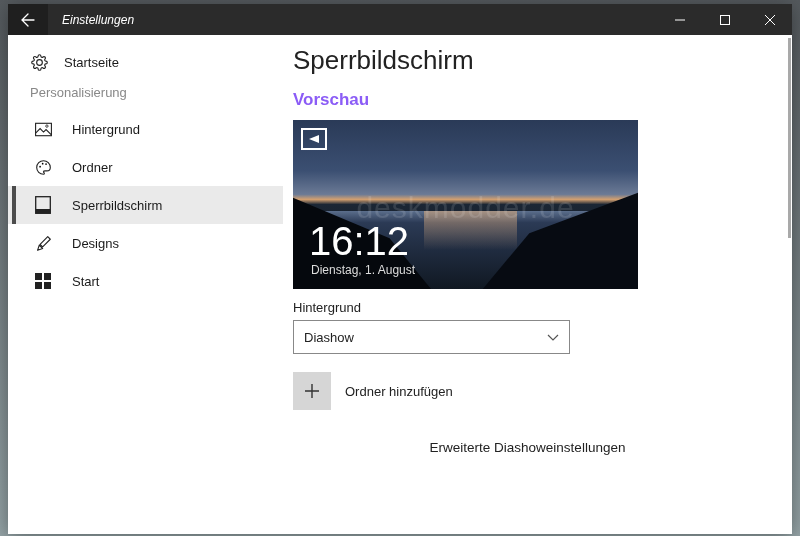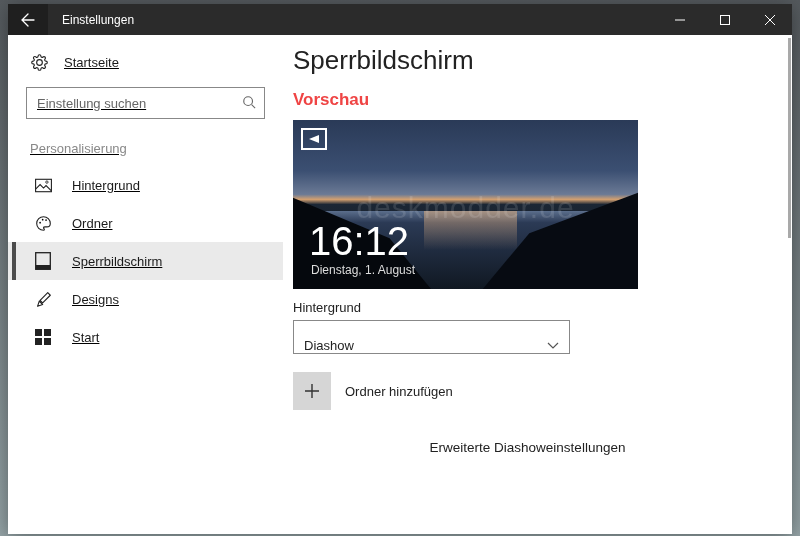--- a/index.html
+++ b/index.html
@@ -33,38 +33,38 @@
     align-items:center;
     justify-content:center;
     background:#1f1f1f;
   }
   .title {
     flex: 0 0 auto;
     padding-left: 14px;
     display:flex;
     align-items:center;
     font-size: 12px;
+    font-style: italic;
   }
   .title-spacer { flex:1; }
   .winbtn {
     width: 45px;
     display:flex;
     align-items:center;
     justify-content:center;
   }
   .winbtn svg { display:block; }
   .content {
     display:flex;
     height: 499px;
   }
   .sidebar {
     width: 275px;
     padding: 12px 0 0 0;
     box-sizing: border-box;
-    text-decoration: underline;
   }
   .home {
     display:flex;
     align-items:center;
     gap:16px;
     padding: 6px 20px 10px 22px;
     font-size: 13px;
     color:#1a1a1a;
   }
   .searchwrap {
@@ -113,21 +113,21 @@
     overflow:hidden;
   }
   .h1 {
     font-size: 26px;
     font-weight: 300;
     color:#222;
     margin: 0 0 14px 0;
   }
   .h2 {
     font-size: 17px;
-    color:#ef4444;
+    color:#8b5cf6;
     margin: 0 0 10px 0;
   }
   .preview {
     width: 345px;
     height: 169px;
     background: linear-gradient(to bottom,
       #2a3a57 0%, #3b4f72 30%, #6b7a95 44%, #d3a070 47%,
       #1b2634 50%, #0f1620 100%);
     position:relative;
     margin-bottom: 11px;
@@ -185,21 +185,21 @@
   .field-label {
     font-size: 13px;
     color:#222;
     margin-bottom: 5px;
   }
   .select {
     width: 255px;
     height: 32px;
     border:1px solid #888;
     display:flex;
-    align-items:flex-end;
+    align-items:center;
     justify-content: space-between;
     padding: 0 10px;
     font-size:13px;
     color:#222;
     margin-bottom: 18px;
   }
   .albums-label {
     font-size: 13px;
     color:#222;
     margin-bottom: 10px;
@@ -267,31 +267,20 @@
     <div class="sidebar">
       <div class="home">
         <span class="nav-icon">
           <svg width="17" height="17" viewBox="0 0 24 24">
               <path fill="none" stroke="#222" stroke-width="1.6" d="M12 8a4 4 0 100 8 4 4 0 000-8zM19.4 15a1.7 1.7 0 00.34 1.87l.06.06a2 2 0 11-2.83 2.83l-.06-.06a1.7 1.7 0 00-1.87-.34 1.7 1.7 0 00-1 1.55V21a2 2 0 11-4 0v-.09a1.7 1.7 0 00-1.11-1.55 1.7 1.7 0 00-1.87.34l-.06.06a2 2 0 11-2.83-2.83l.06-.06a1.7 1.7 0 00.34-1.87 1.7 1.7 0 00-1.55-1H3a2 2 0 110-4h.09A1.7 1.7 0 004.6 9a1.7 1.7 0 00-.34-1.87l-.06-.06A2 2 0 117 4.24l.06.06A1.7 1.7 0 008.93 4.6 1.7 1.7 0 0010 3.09V3a2 2 0 114 0v.09c0 .67.4 1.27 1 1.51a1.7 1.7 0 001.87-.34l.06-.06a2 2 0 112.83 2.83l-.06.06A1.7 1.7 0 0019.4 9c.24.6.84 1 1.51 1H21a2 2 0 110 4h-.09a1.7 1.7 0 00-1.51 1z"></path>
             </svg>
         </span>
         <span>Startseite</span>
       </div>
 
-      <div class="searchwrap">
-        <div class="search">
-          <span>Einstellung suchen</span>
-          <span>
-            <svg width="14" height="14" viewBox="0 0 16 16">
-                <circle cx="7" cy="7" r="5" stroke="#666" stroke-width="1.3" fill="none"></circle>
-                <path d="M11 11l4 4" stroke="#666" stroke-width="1.3"></path>
-              </svg>
-          </span>
-        </div>
-      </div>
 
       <div class="section-label">Personalisierung</div>
 
       <div class="nav-item">
         <span class="nav-icon">
           <svg width="17" height="15" viewBox="0 0 20 16">
               <rect x="0.7" y="0.7" width="18.6" height="14.6" stroke="#222" fill="none" stroke-width="1.3"></rect>
               <path d="M1 12l5-5 4 4 3-3 6 6" stroke="#222" fill="none" stroke-width="1.3"></path>
               <circle cx="14" cy="4" r="1.4" stroke="#222" fill="none"></circle>
             </svg>

